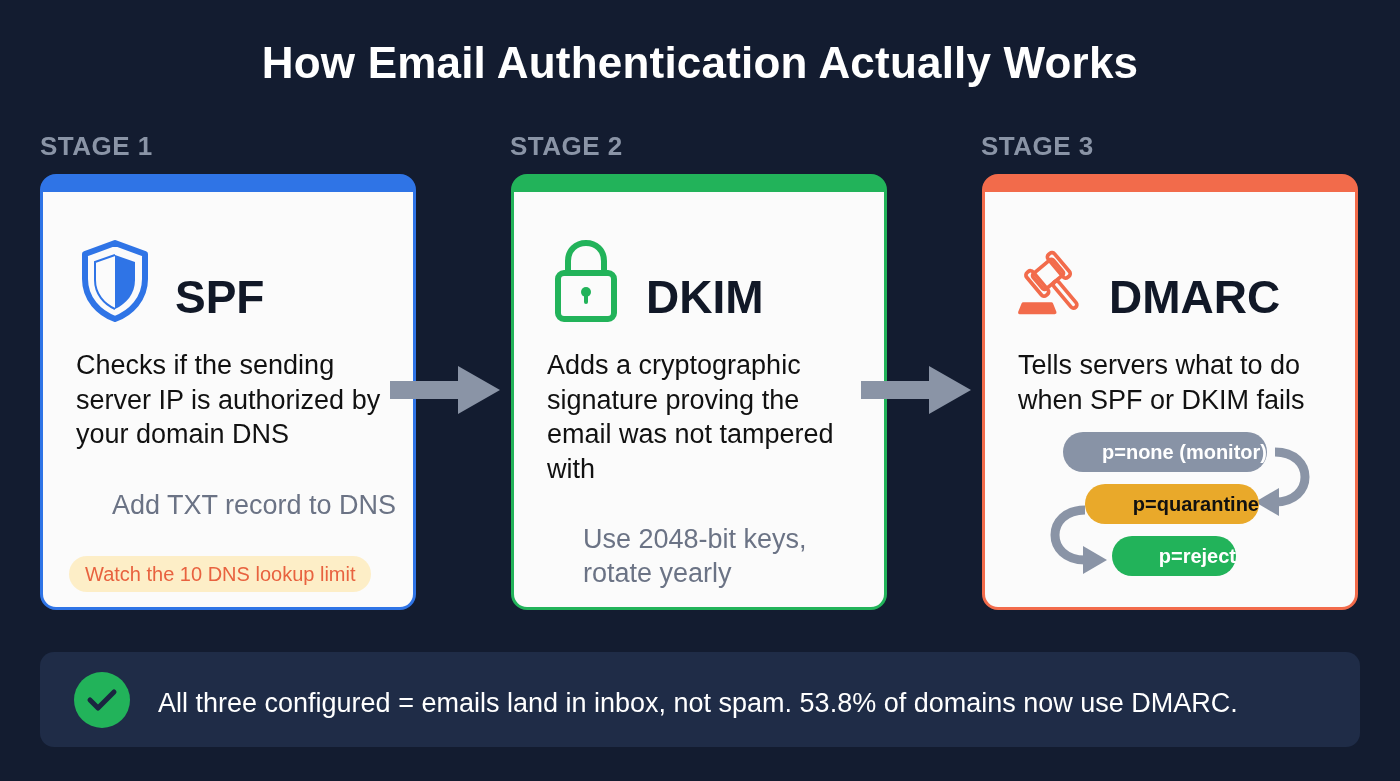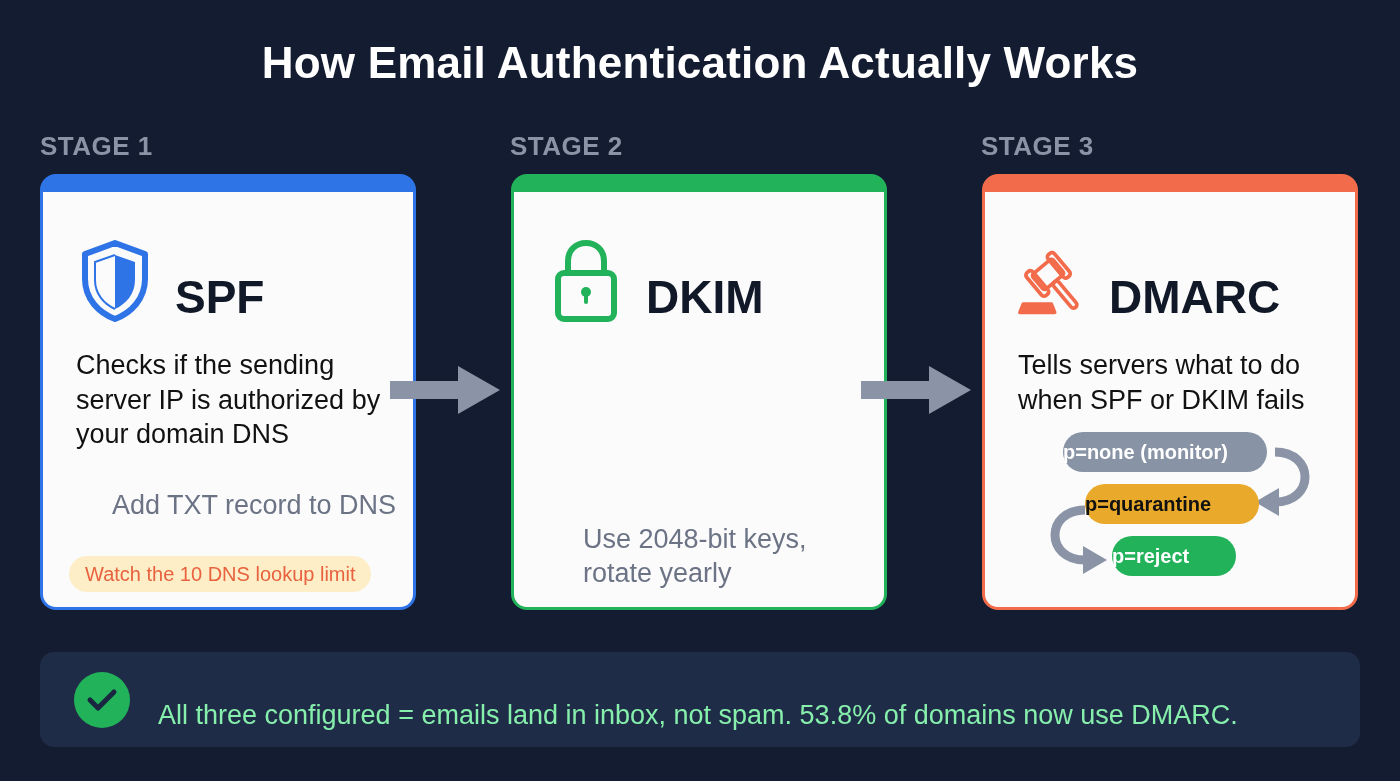--- a/index.html
+++ b/index.html
@@ -38,34 +38,34 @@
   .note {
     position: absolute; left: 33px; font-size: 27px; line-height: 34px; color: #6b7385; margin-left: 36px;
   }
   .pill-warn {
     position: absolute; left: 26px; top: 364px; height: 36px; padding: 0 16px;
     background: #fdeec7; border-radius: 18px; color: #e8623f; font-weight: 400;
     font-size: 20px; line-height: 36px; white-space: nowrap;
   }
   .arrow { position: absolute; top: 364px; width: 110px; height: 52px; }
   .policy {
-    position: absolute; height: 40px; border-radius: 20px; text-align: left;
+    position: absolute; height: 40px; border-radius: 20px; text-align: right;
     font-weight: 700; font-size: 20px; line-height: 40px; white-space: nowrap;
   }
   .footer {
     position: absolute; left: 40px; top: 652px; width: 1320px; height: 95px;
     background: #1f2c47; border-radius: 14px;
   }
   .footer .check {
     position: absolute; left: 34px; top: 20px; width: 56px; height: 56px;
     border-radius: 50%; background: #22b35a; display: flex; align-items: center; justify-content: center;
   }
   .footer .text {
-    position: absolute; left: 118px; top: 16px; height: 95px; line-height: 95px;
-    color: #86efac; font-size: 27px; white-space: nowrap;
+    position: absolute; left: 118px; top: 4px; height: 95px; line-height: 95px;
+    color: #ffffff; font-size: 27px; white-space: nowrap;
   }
 </style>
 </head>
 <body>
 
 <div class="title">How Email Authentication Actually Works</div>
 
 <div class="stage-label" style="left:40px">STAGE 1</div>
 <div class="stage-label" style="left:510px">STAGE 2</div>
 <div class="stage-label" style="left:981px">STAGE 3</div>
@@ -96,20 +96,21 @@
     <span class="icon">
       <svg width="64" height="84" viewBox="0 0 64 84">
         <path d="M14 36 V22 C14 11 22 4 32 4 C42 4 50 11 50 22 V36" fill="none" stroke="#22b35a" stroke-width="6"></path>
         <rect x="4" y="34" width="56" height="46" rx="6" fill="none" stroke="#22b35a" stroke-width="6"></rect>
         <circle cx="32" cy="53" r="5" fill="#22b35a"></circle>
         <rect x="30" y="54" width="4" height="11" rx="2" fill="#22b35a"></rect>
       </svg>
     </span>
     <h2>DKIM</h2>
   </div>
+  <div class="desc">Adds a cryptographic signature proving the email was not tampered with</div>
   <div class="note" style="top:330px;width:290px">Use 2048-bit keys, rotate yearly</div>
 </div>
 
 <svg class="arrow" style="left:861px" viewBox="0 0 110 52">
   <rect x="0" y="17" width="72" height="18" fill="#8a94a6"></rect>
   <polygon points="68,2 110,26 68,50" fill="#8a94a6"></polygon>
 </svg>
 
 <div class="card dmarc">
   <div class="card-head" style="left:30px">

